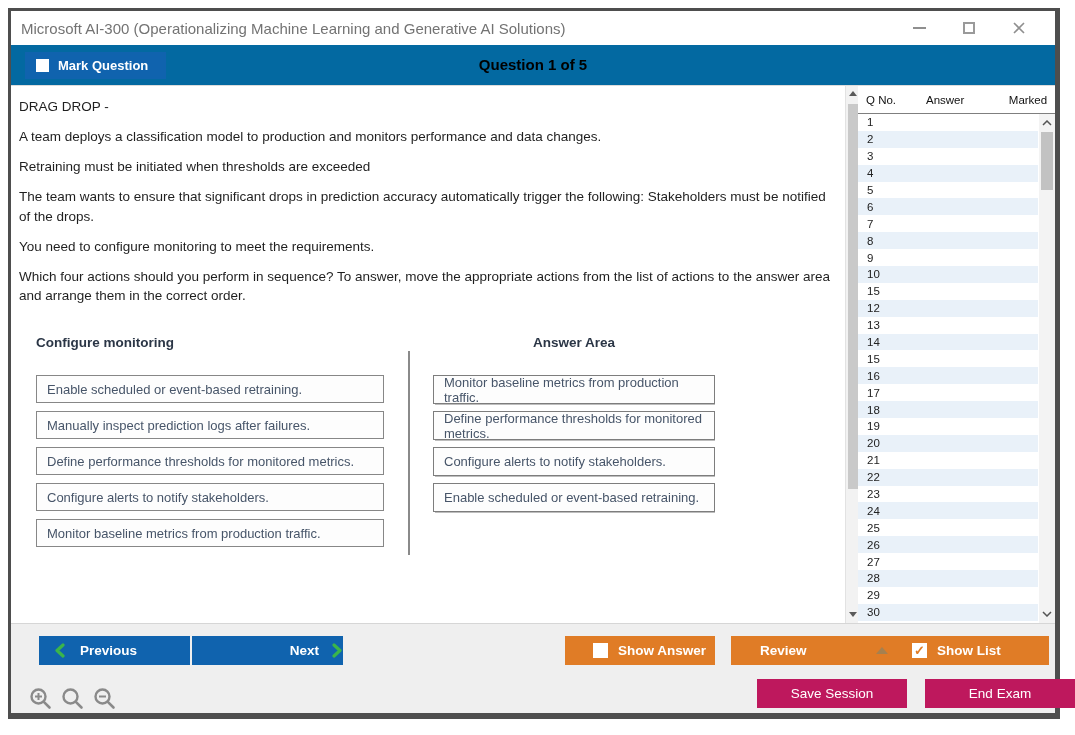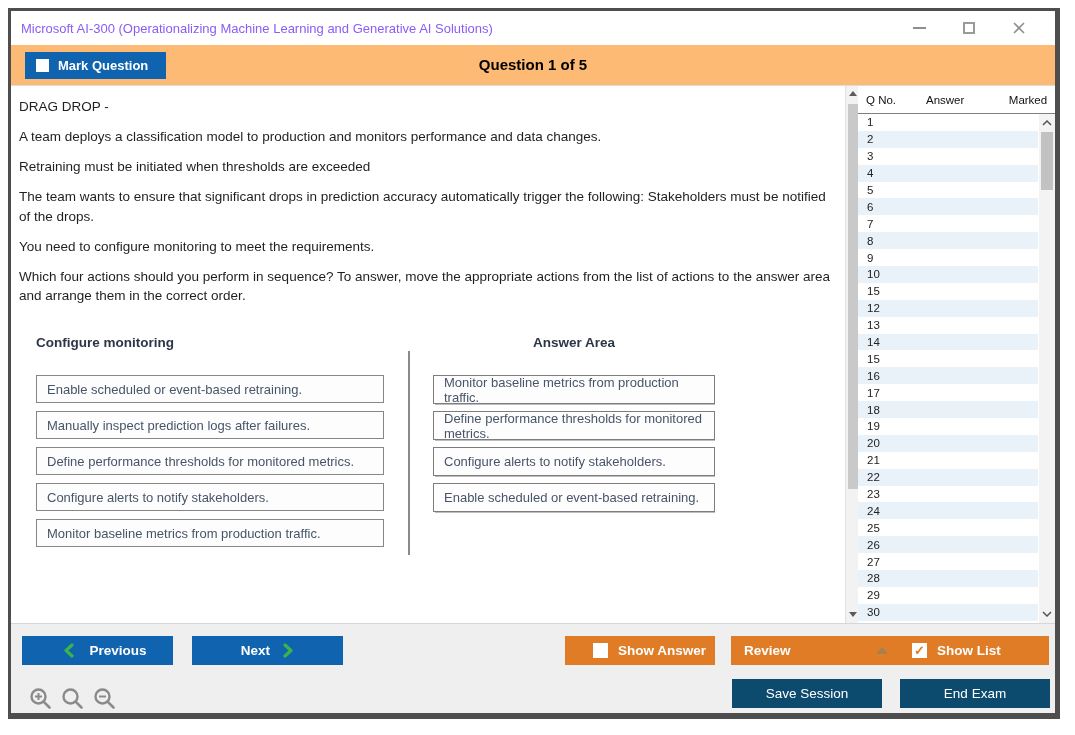--- a/index.html
+++ b/index.html
@@ -4,28 +4,28 @@
 <style>
   * { box-sizing: border-box; margin: 0; padding: 0; }
   html,body { width:1075px; height:735px; }
   body { background:#fff; font-family:"Liberation Sans",sans-serif; position:relative; overflow:hidden; }
 
   .window { position:absolute; left:8px; top:8px; width:1052px; height:711px;
             border:3px solid #4e4e4e; border-right-width:5px; border-bottom-width:6px; background:#fff; }
 
   
   .title-bar { height:34px; background:#fff; display:flex; align-items:center; padding:0 14px 0 10px; }
-  .title-text { font-size:13px; color:#8b5cf6; flex:1; }
+  .title-text { font-size:15px; color:#737373; flex:1; }
   .win-controls { display:flex; align-items:center; gap:34px; margin-right:14px; }
   .win-btn { background:none; border:none; cursor:pointer; display:flex; align-items:center; justify-content:center; width:16px; height:16px; }
   .ic-min { width:13px; height:2px; background:#8f8f8f; }
   .ic-max { width:12px; height:12px; border:2px solid #9a9a9a; background:#fff; }
 
   
-  .header-strip { height:41px; background:#fdba74; border-bottom:1px solid #dcdcdc; position:relative; }
+  .header-strip { height:41px; background:#0369a1; border-bottom:1px solid #dcdcdc; position:relative; }
   .mark-btn { position:absolute; left:14px; top:7px; width:141px; height:27px; background:#1063ae; border:none;
               color:#fff; font-weight:bold; font-size:13px; display:flex; align-items:center; padding-left:11px; gap:9px; cursor:pointer;
               font-family:"Liberation Sans",sans-serif; }
   .mark-cb { width:13px; height:13px; background:#fff; flex:none; }
   .q-counter { text-align:center; line-height:40px; font-size:15px; font-weight:bold; color:#000; }
 
   
   .main-row { display:flex; height:537px; }
   .content { width:834px; background:#fff; padding:11px 10px 0 8px; overflow:hidden; }
   .qp { font-size:13.5px; color:#1f1f1f; line-height:1.42; margin-bottom:11px; max-width:818px; }
@@ -67,25 +67,25 @@
                display:flex; align-items:center; justify-content:center; padding:0; }
   .ql-sb-btn.up{ top:1px; } .ql-sb-btn.down{ bottom:1px; }
   .ql-thumb { position:absolute; left:2px; top:18px; width:12px; height:58px; background:#c2c2c2; cursor:grab; }
 
   
   .footer { height:90px; background:#efefef; border-top:1px solid #d6d6d6; position:relative; }
   .btn { position:absolute; height:29px; border:none; cursor:pointer; font-family:"Liberation Sans",sans-serif;
          font-size:13.5px; font-weight:bold; color:#fff; display:flex; align-items:center; }
   .btn.blue { background:#1063ae; top:12px; }
   .btn.orange { background:#e07c26; top:12px; }
-  .btn.navy { background:#0c4a6e; top:55px; justify-content:center; font-weight:normal; font-size:13.5px; }
-  #btn-prev { left:11px; width:151px; padding-left:15px; gap:15px;justify-content:center; }
-  #btn-next { left:181px; width:151px; justify-content:center; gap:13px; }
+  .btn.navy { background:#be185d; top:55px; justify-content:center; font-weight:normal; font-size:13.5px;margin-left:25px; }
+  #btn-prev { left:28px; width:151px; padding-left:15px; gap:15px; }
+  #btn-next { left:181px; width:151px; justify-content:flex-end; gap:13px; }
   #btn-show-answer { left:554px; width:150px; padding-left:28px; gap:10px; }
-  #btn-review { left:720px; width:170px; padding-left:13px; }
+  #btn-review { left:720px; width:170px; padding-left:29px; }
   #btn-show-list { left:888px; width:150px; padding-left:13px; gap:10px; }
   #btn-save { left:721px; width:150px; }
   #btn-end { left:889px; width:150px; }
   .cb { width:15px; height:15px; background:#fff; flex:none; display:flex; align-items:center; justify-content:center; }
   .cb .check { color:#e07c26; font-size:13px; font-weight:bold; line-height:1; }
   .caret-up { position:absolute; right:13px; top:11px; width:0; height:0;
               border-left:6px solid transparent; border-right:6px solid transparent; border-bottom:7px solid #a6804f; }
   .zoom-tools { position:absolute; left:17px; top:62px; display:flex; gap:6px; }
   .zoom-btn { background:none; border:none; cursor:pointer; padding:0; width:26px; height:26px; }
 </style>

